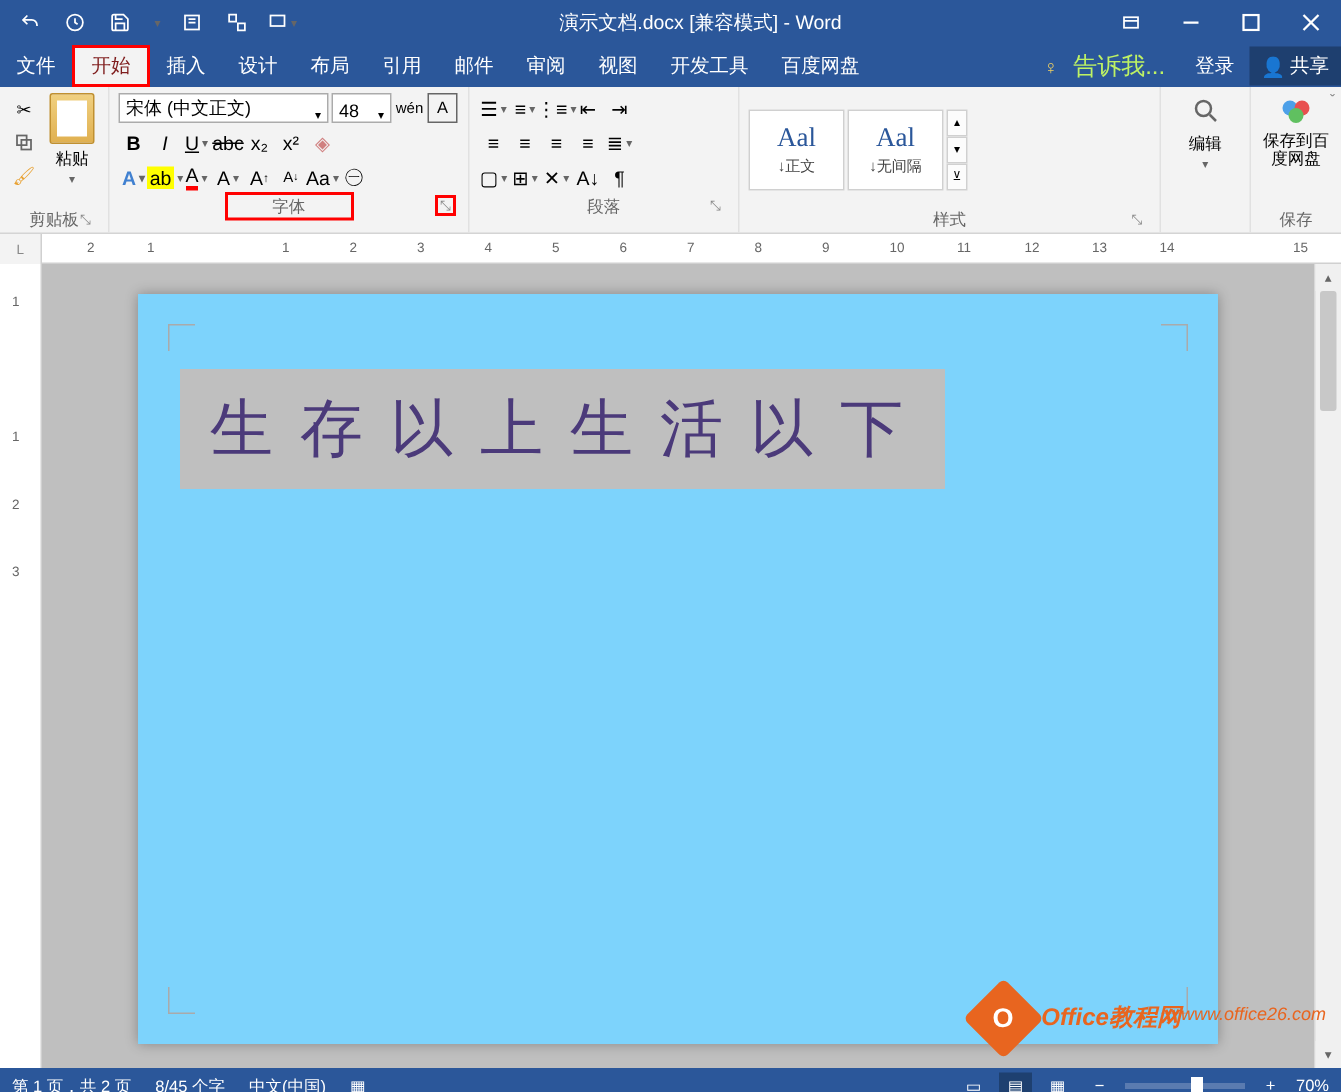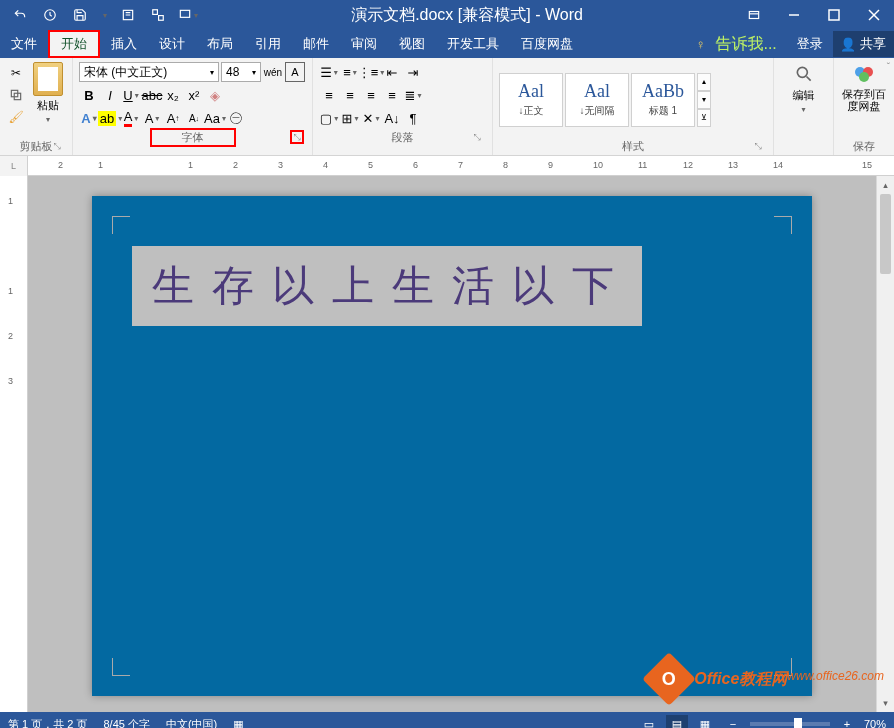--- a/index.html
+++ b/index.html
@@ -1,43 +1,43 @@
 <!DOCTYPE html>
 <html><head>
 <meta charset="utf-8">
 <style>
 * { margin:0; padding:0; box-sizing:border-box; font-family:"Microsoft YaHei","SimSun",sans-serif; }
 body { width:894px; height:728px; background:#fff; overflow:hidden; position:relative; }
-.titlebar { height:30px; background:#2b579a; color:#fff; display:flex; align-items:center; font-size:16px; }
+.titlebar { height:30px; background:#2b579a; color:#fff; display:flex; align-items:center; font-size:13px; }
 .tb-left { display:flex; align-items:center; gap:6px; padding-left:8px; }
 .tb-btn { width:24px; height:24px; display:flex; align-items:center; justify-content:center; cursor:pointer; }
 .tb-title { flex:1; text-align:center; }
 .tb-right { display:flex; align-items:center; }
 .win-btn { width:40px; height:30px; display:flex; align-items:center; justify-content:center; cursor:pointer; }
 .menubar { height:28px; background:#2b579a; color:#fff; display:flex; align-items:center; font-size:13px; }
 .menu-item { padding:0 11px; height:28px; display:flex; align-items:center; cursor:pointer; }
-.menu-item.active { background:#f3f3f3; color:#14532d; border:2px solid red; }
+.menu-item.active { background:#f3f3f3; color:#7f1d1d; border:2px solid red; }
 .menu-right { margin-left:auto; display:flex; align-items:center; }
 .tell-me { color:#bef264; font-size:16px; padding:0 10px; }
 .login { padding:0 10px; }
 .share-btn { background:#1e3f6f; padding:4px 8px; display:flex; align-items:center; gap:3px; }
 .ribbon { height:98px; background:#f3f3f3; border-bottom:1px solid #d4d4d4; display:flex; position:relative; }
 .ribbon-group { border-right:1px solid #e1e1e1; display:flex; flex-direction:column; padding:4px 6px 0; position:relative; }
 .rg-content { flex:1; display:flex; gap:4px; }
 .rg-label { text-align:center; font-size:11px; color:#666; height:18px; display:flex; align-items:center; justify-content:center; position:relative; }
 .rg-launcher { position:absolute; right:2px; bottom:2px; width:14px; height:14px; font-size:9px; color:#888; display:flex; align-items:center; justify-content:center; cursor:pointer; }
 .clipboard-big { width:36px; display:flex; flex-direction:column; align-items:center; gap:2px; }
 .paste-icon { width:30px; height:34px; background:linear-gradient(#f0d080,#e0b050); border:1px solid #c09030; border-radius:2px; position:relative; }
 .paste-icon::after { content:""; position:absolute; top:4px; left:4px; right:4px; bottom:4px; background:#fff; }
 .clip-small { display:flex; flex-direction:column; gap:4px; padding-top:2px; }
 .small-btn { width:20px; height:18px; display:flex; align-items:center; justify-content:center; cursor:pointer; font-size:12px; }
 .font-grp { width:240px; }
 .font-rows { display:flex; flex-direction:column; gap:3px; }
 .font-row1 { display:flex; gap:2px; align-items:center; }
-.font-select { height:20px; border:1px solid #ababab; background:#fff; font-size:12px; padding:0 4px; display:flex; align-items:center; }
+.font-select { height:20px; border:1px solid #ababab; background:#fff; font-size:12px; padding:0 4px; display:flex; align-items:flex-end; }
 .fs-name { width:140px; }
 .fs-size { width:40px; }
 .row-btns { display:flex; gap:1px; align-items:center; }
 .rb { width:20px; height:20px; display:flex; align-items:center; justify-content:center; cursor:pointer; font-size:13px; }
 .para-grp { width:180px; }
 .styles-grp { flex:1; min-width:200px; }
 .style-gallery { display:flex; gap:2px; align-items:center; }
 .style-box { width:64px; height:54px; border:1px solid #d0d0d0; background:#fff; display:flex; flex-direction:column; align-items:center; justify-content:center; font-size:10px; cursor:pointer; }
 .style-preview { font-size:18px; color:#2b579a; font-family:"SimSun"; }
 .style-preview.h1 { color:#2b579a; }
@@ -49,21 +49,21 @@
 .big-icon { width:24px; height:24px; display:flex; align-items:center; justify-content:center; }
 .red-box { border:2px solid red; }
 .ruler-area { height:20px; background:#fff; display:flex; }
 .ruler-corner { width:28px; background:#f3f3f3; border-right:1px solid #d0d0d0; display:flex; align-items:center; justify-content:center; font-size:9px; color:#888; }
 .ruler-h { flex:1; position:relative; background:#fff; border-bottom:1px solid #d0d0d0; font-size:9px; color:#666; }
 .ruler-mark { position:absolute; top:4px; }
 .doc-area { display:flex; height:536px; background:#bfbfbf; }
 .ruler-v { width:28px; background:#fff; border-right:1px solid #d0d0d0; position:relative; font-size:9px; color:#666; }
 .rv-mark { position:absolute; left:8px; }
 .page-view { flex:1; overflow:hidden; position:relative; padding:20px 30px; }
-.page { width:720px; min-height:500px; background:#0369a1; box-shadow:0 0 8px rgba(0,0,0,0.3); margin:0 auto; padding:60px 60px; position:relative; }
+.page { width:720px; min-height:500px; background:#7dd3fc; box-shadow:0 0 8px rgba(0,0,0,0.3); margin:0 auto; padding:60px 48px; position:relative; }
 .corner { position:absolute; width:18px; height:18px; border:1px solid #aaa; }
 .corner.tl { top:20px; left:20px; border-right:none; border-bottom:none; }
 .corner.tr { top:20px; right:20px; border-left:none; border-bottom:none; }
 .corner.bl { bottom:20px; left:20px; border-right:none; border-top:none; }
 .corner.br { bottom:20px; right:20px; border-left:none; border-top:none; }
 .sel-text { background:#bfbfbf; color:#4b3a7a; font-size:42px; font-family:"SimSun",serif; letter-spacing:18px; padding:12px 10px 12px 20px; display:inline-block; margin-top:-10px; margin-left:-20px; }
 .scrollbar-v { width:18px; background:#f0f0f0; border-left:1px solid #d8d8d8; position:relative; }
 .sv-btn { height:18px; background:#f0f0f0; display:flex; align-items:center; justify-content:center; font-size:9px; color:#666; cursor:pointer; }
 .sv-thumb { position:absolute; top:18px; left:3px; right:3px; height:80px; background:#c8c8c8; border-radius:2px; cursor:pointer; }
 .statusbar { height:24px; background:#2b579a; color:#fff; display:flex; align-items:center; font-size:11px; padding:0 8px; gap:16px; }
@@ -287,24 +287,20 @@
     <div class="rg-content">
       <div class="style-gallery">
         <div class="style-box">
             <div class="style-preview">Aal</div>
             <div class="style-name">↓正文</div>
           </div>
         <div class="style-box">
             <div class="style-preview">Aal</div>
             <div class="style-name">↓无间隔</div>
           </div>
-        <div class="style-box">
-            <div class="style-preview h1">AaBb</div>
-            <div class="style-name">标题 1</div>
-          </div>
         <div class="style-scroll">
           <div class="ss-btn">▴</div>
           <div class="ss-btn">▾</div>
           <div class="ss-btn">⊻</div>
         </div>
       </div>
     </div>
     <div class="rg-label">
         <span>样式</span>
         <div class="rg-launcher">⤡</div>

